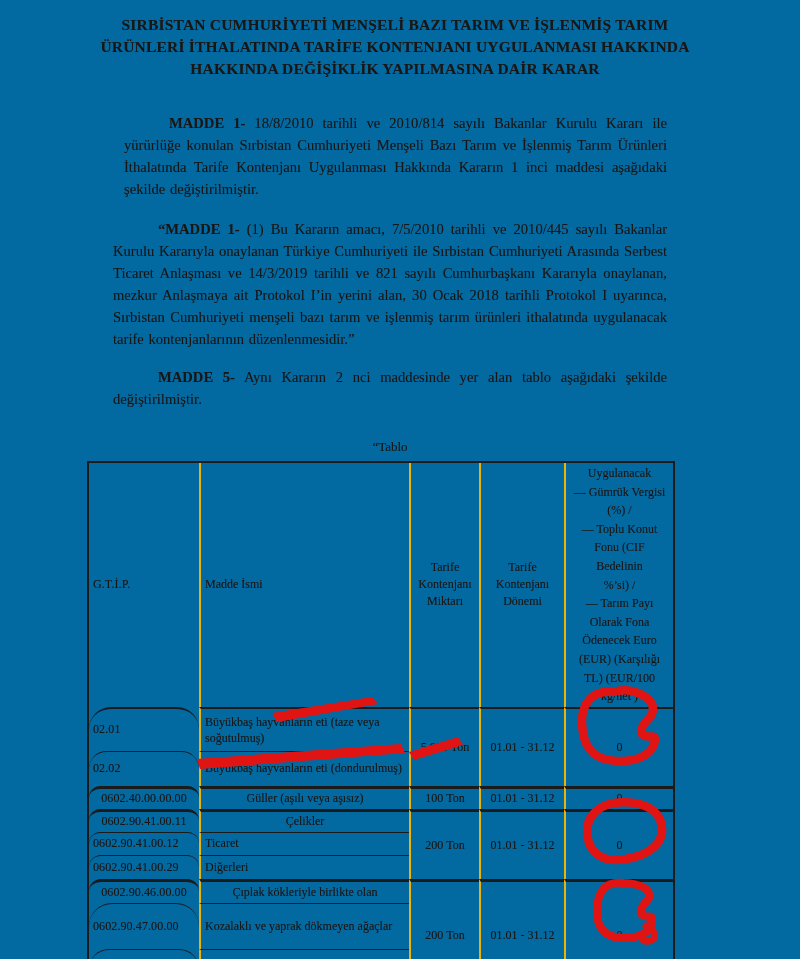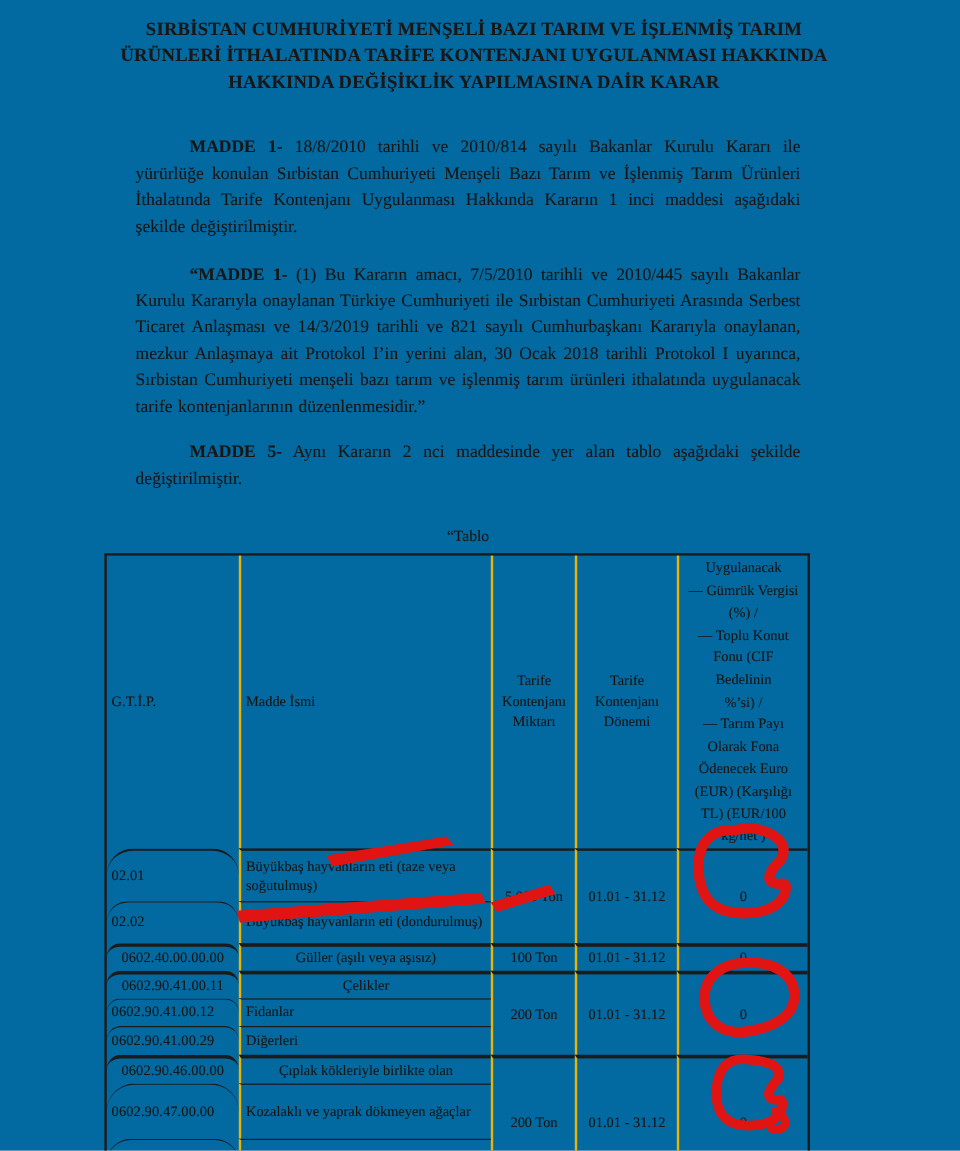--- a/index.html
+++ b/index.html
@@ -15,21 +15,21 @@
     text-align:center; font-weight:bold;
     font-size:15.5px; line-height:22px; letter-spacing:.2px;
   }
   .title span { display:block; }
   .content { margin:0 133px 0 113px; }
   p.body-par {
     margin:0; text-align:justify; text-indent:45px;
     font-size:14.6px; line-height:22px; word-spacing:1px;
   }
   p.body-par b { font-weight:bold; }
-  #par1 { margin-top:32px; }
+  #par1 { margin-top:32px;margin-left:11px; }
   #par2 { margin-top:18px; }
   #par3 { margin-top:16px; }
   .table-caption {
     margin-top:26px; text-align:center;
     font-size:13px; line-height:22px;
   }
   table.tariff {
     margin:3px 0 0 87px; width:587px; table-layout:fixed;
     border-collapse:separate; border-spacing:0;
     border:2.5px solid #1b1b1b;
@@ -126,21 +126,21 @@
 
       <tr class="thick" style="height:23px">
         <td class="gtip">0602.90.41.00.11</td>
         <td class="name">Çelikler</td>
         <td class="center" rowspan="3">200 Ton</td>
         <td class="center" rowspan="3">01.01 - 31.12</td>
         <td class="center" rowspan="3">0</td>
       </tr>
       <tr class="thin" style="height:23px">
         <td class="gtip">0602.90.41.00.12</td>
-        <td class="name">Fidanlar</td>
+        <td class="name">Ticaret</td>
       </tr>
       <tr class="thin" style="height:24px">
         <td class="gtip">0602.90.41.00.29</td>
         <td class="name">Diğerleri</td>
       </tr>
 
       <tr class="thick" style="height:24px">
         <td class="gtip">0602.90.46.00.00</td>
         <td class="name">Çıplak kökleriyle birlikte olan</td>
         <td class="center" rowspan="3">200 Ton</td>

